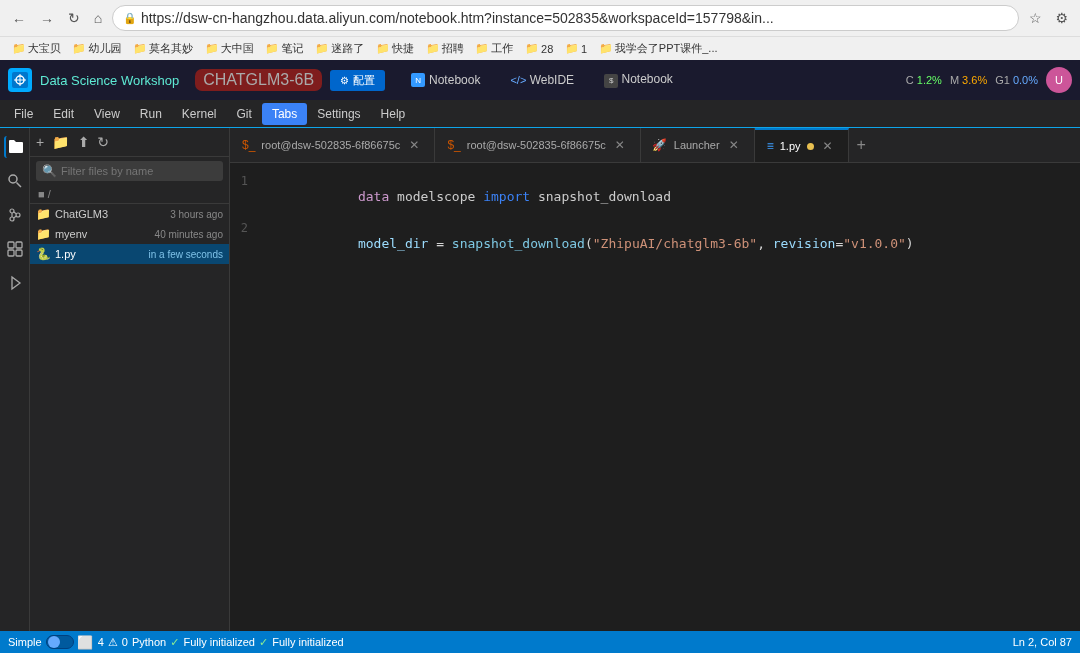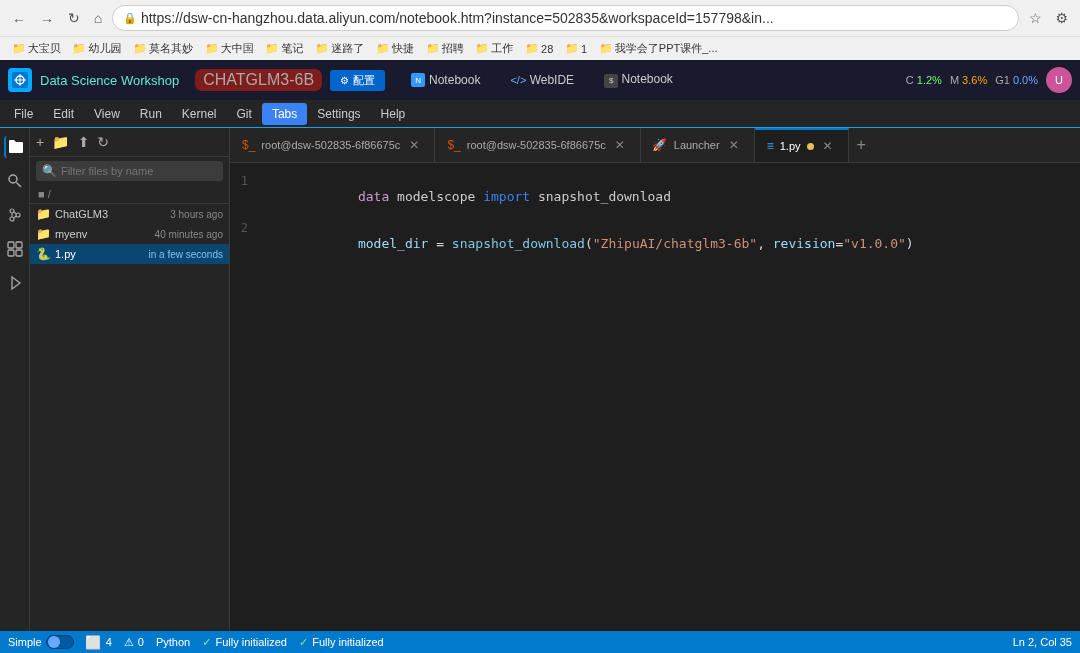--- a/index.html
+++ b/index.html
@@ -85,21 +85,21 @@
     .kw-from { color: #cc99cd; }
     .kw-import { color: #3b82f6; }
     .fn-name { color: #7ec8e3; }
     .str-val { color: #ce9178; }
     .var-name { color: #9cdcfe; }
     .comma { color: #d4d4d4; }
     .paren { color: #d4d4d4; }
     .kw-revision { color: #9cdcfe; }
 
     
-    .statusbar { display: flex; align-items: center; background: #007acc; height: 22px; padding: 0 8px; gap: 12px; color: white; font-size: 11px; }
+    .statusbar { display: flex; align-items: center; background: #007acc; height: 22px; padding: 0 8px; gap: 4px; color: white; font-size: 11px; }
     .status-item { display: flex; align-items: center; gap: 4px; white-space: nowrap; }
     .status-separator { flex: 1; }
     .status-toggle { display: flex; align-items: center; gap: 4px; }
     .toggle-switch { width: 28px; height: 14px; background: #005a9e; border-radius: 7px; position: relative; border: 1px solid #004080; }
     .toggle-knob { width: 12px; height: 12px; background: #66aaff; border-radius: 50%; position: absolute; top: 0px; left: 1px; }
     .status-check { color: #90ee90; }
     .status-right { margin-left: auto; }
   </style>
 </head>
 <body>
@@ -318,16 +318,16 @@
     <div class="status-item">
       <span class="status-check">✓</span>
       <span>Fully initialized</span>
     </div>
     <div class="status-item">
       <span class="status-check">✓</span>
       <span>Fully initialized</span>
     </div>
     <div class="status-separator"></div>
     <div class="status-right status-item">
-      <span>Ln 2, Col 35</span>
+      <span>Ln 2, Col 87</span>
     </div>
   </div>
 </div>
 
 </body></html>

